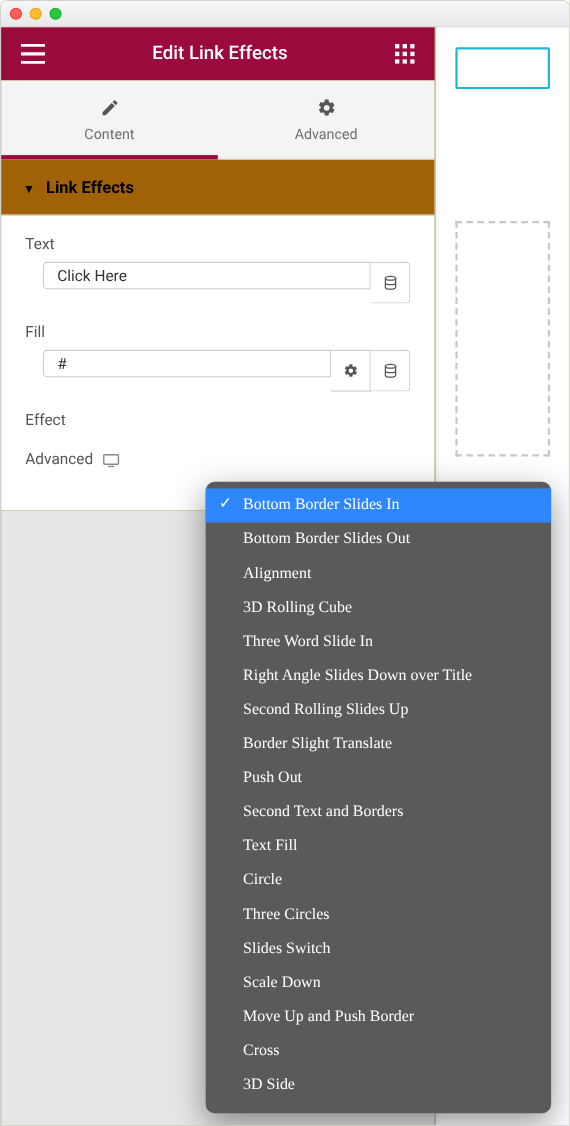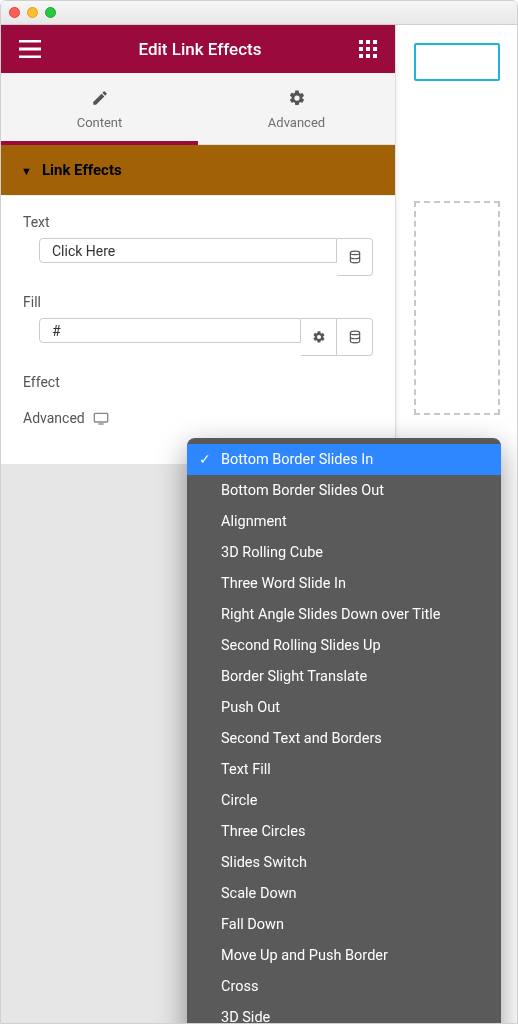--- a/index.html
+++ b/index.html
@@ -41,21 +41,21 @@
   .inline-row { display:flex; align-items:flex-start; justify-content:space-between; margin-bottom:20px; font-size:14px; color:#555;}
   .resp-icon { color:#888; font-size:15px; }
   
   .panel-below { flex:1; background:#e6e6e6; }
   
   .canvas { flex:1; background:#fff; position:relative; padding:18px 0 0 18px;}
   .canvas-top { height:38px; border:2px solid #1fb6d6; border-radius:2px; width: 86px; }
   .placeholder-box { margin-top:120px; width:86px; height:214px; border:2px dashed #c7c7c7; }
   
   .dropdown { position:absolute; left:186px; top:437px; width:314px; background:#5a5a5a; border-radius:8px; box-shadow:0 10px 30px rgba(0,0,0,.4); color:#fff; padding:6px 0 10px; z-index:50; font-size:14.5px; }
-  .dropdown-item { padding:5px 18px 5px 34px; cursor:pointer; position:relative; line-height:1.45; white-space:nowrap; overflow:hidden; text-overflow:ellipsis;}
+  .dropdown-item { padding:5px 18px 5px 34px; cursor:pointer; position:relative; line-height:1.45; white-space:nowrap; overflow:hidden; text-overflow:ellipsis;font-family:Liberation Serif, serif;}
   .dropdown-item.selected { background:#2f87ff; }
   .dropdown-item.selected::before { content:"✓"; position:absolute; left:12px; top:5px; font-size:14px; color:#fff; }
   
   svg { display:block; }
 </style>
 </head>
 <body>
 
 <div class="window-frame">
   <div class="titlebar">
@@ -190,19 +190,18 @@
       <div class="dropdown-item">Right Angle Slides Down over Title</div>
       <div class="dropdown-item">Second Rolling Slides Up</div>
       <div class="dropdown-item">Border Slight Translate</div>
       <div class="dropdown-item">Push Out</div>
       <div class="dropdown-item">Second Text and Borders</div>
       <div class="dropdown-item">Text Fill</div>
       <div class="dropdown-item">Circle</div>
       <div class="dropdown-item">Three Circles</div>
       <div class="dropdown-item">Slides Switch</div>
       <div class="dropdown-item">Scale Down</div>
-      <div class="dropdown-item">Fall Down</div>
       <div class="dropdown-item">Move Up and Push Border</div>
       <div class="dropdown-item">Cross</div>
       <div class="dropdown-item">3D Side</div>
     </div>
 
 </div>
 
 </body></html>

